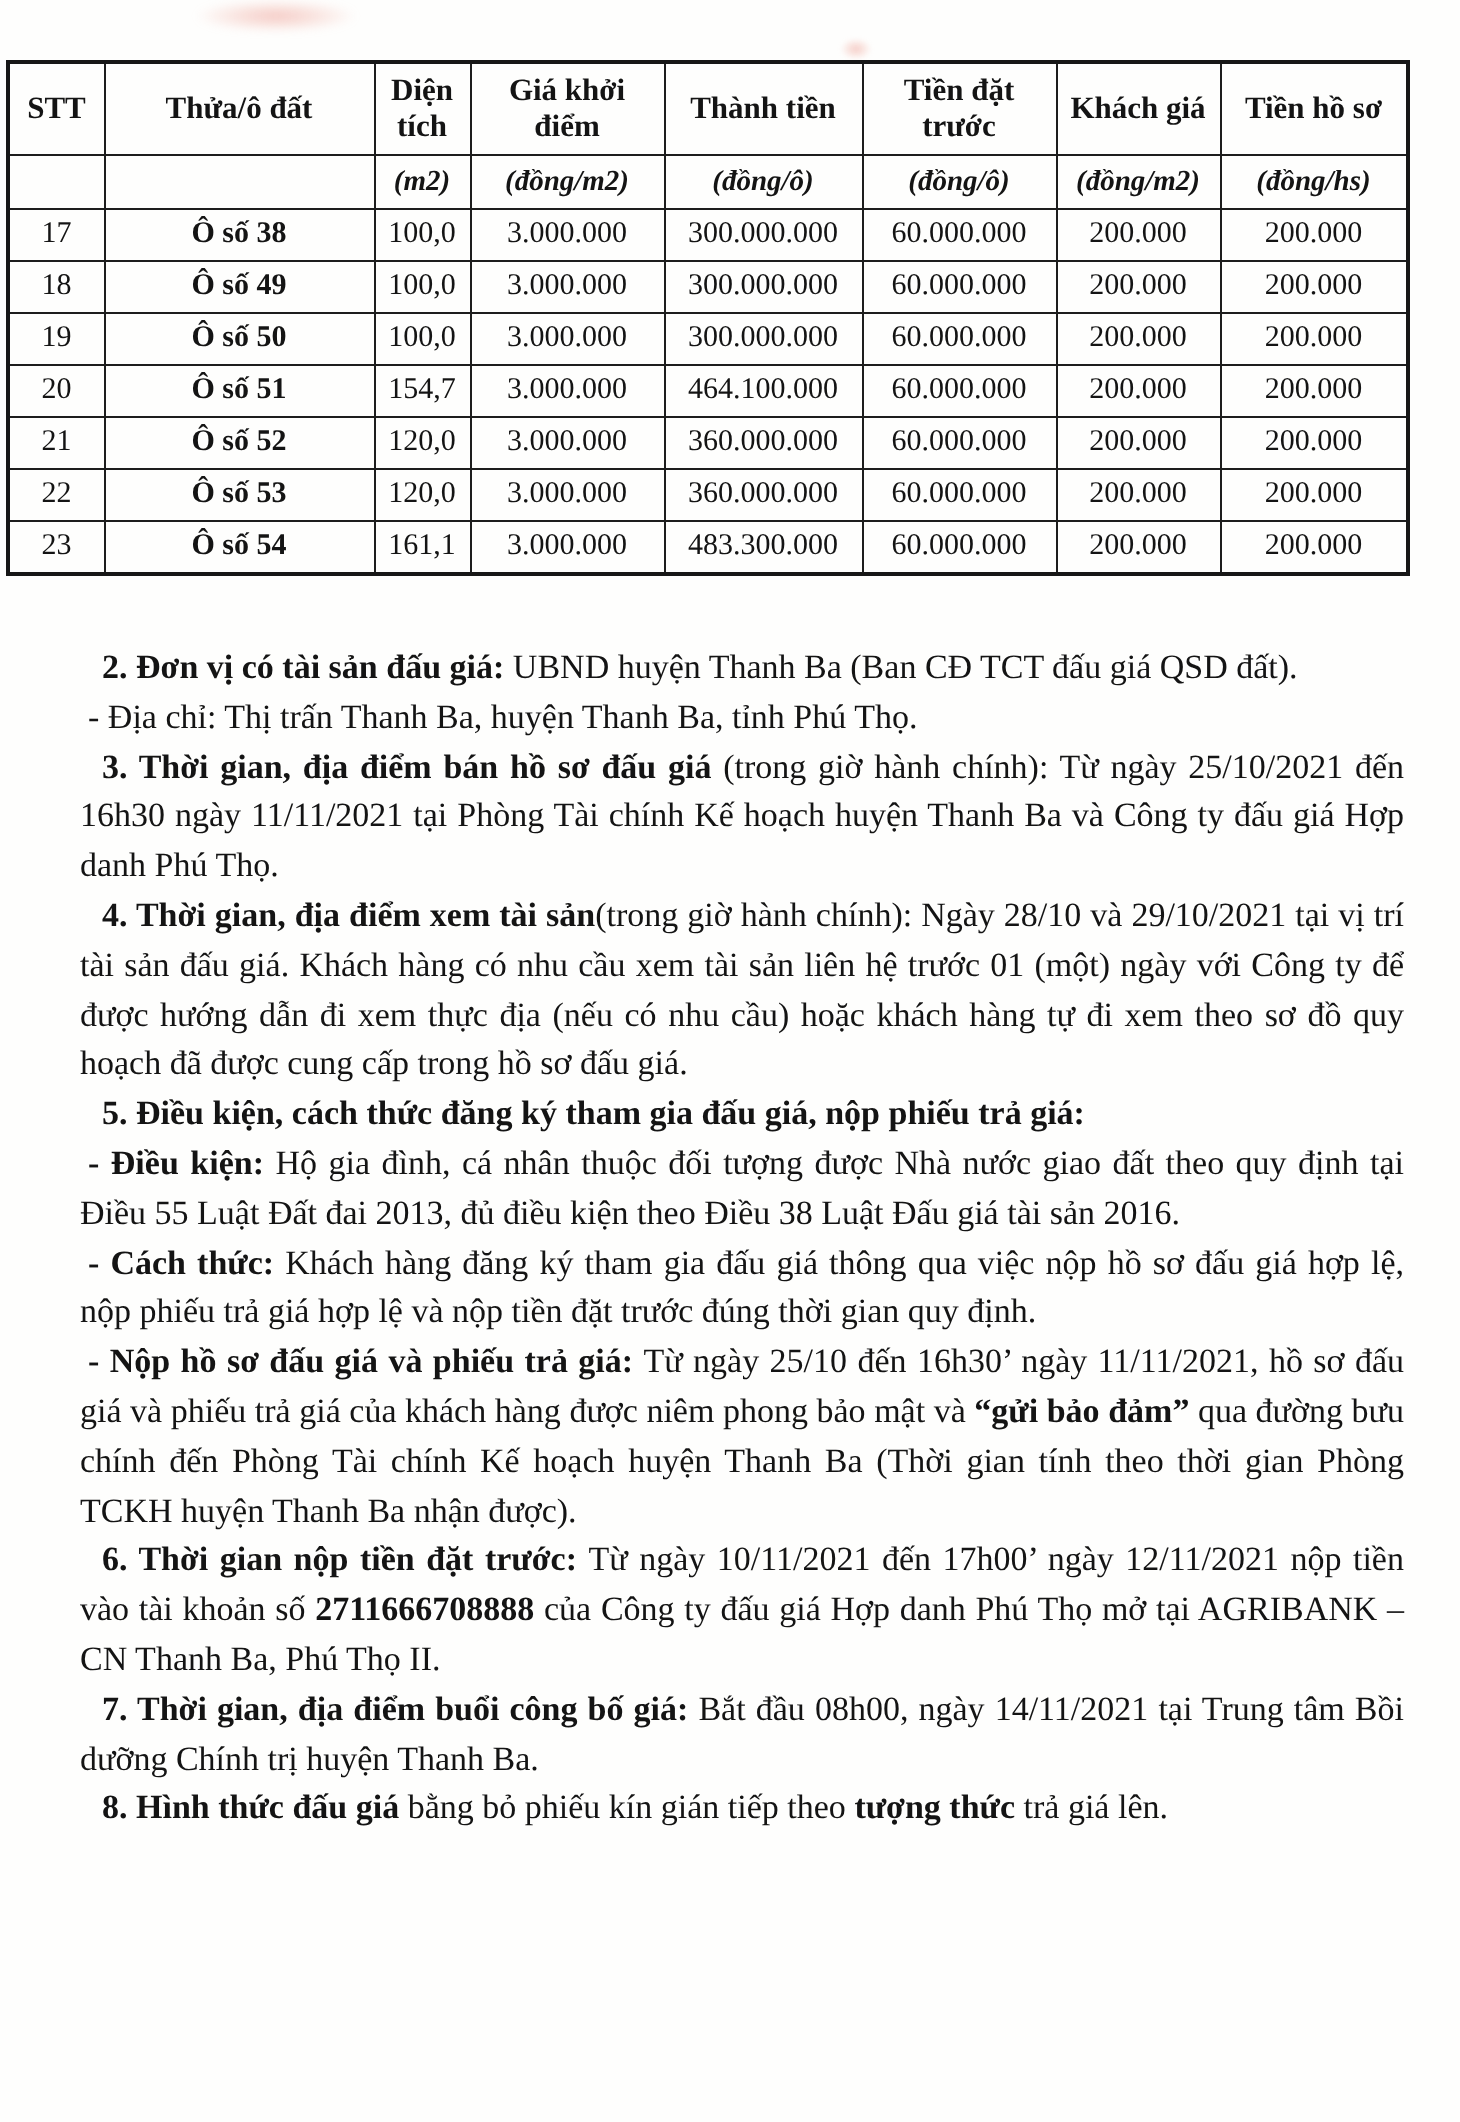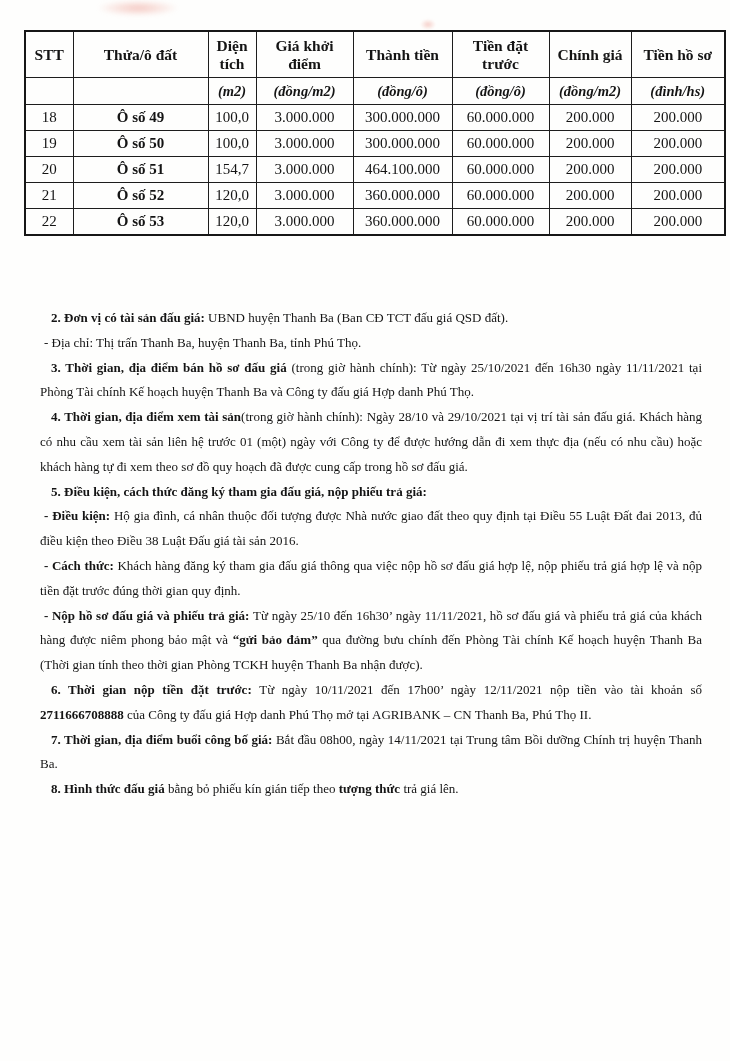--- a/index.html
+++ b/index.html
@@ -17,21 +17,21 @@
   .smudge{position:absolute;pointer-events:none;}
   .smudge-a{left:98px;top:0;width:80px;height:16px;
     background:radial-gradient(ellipse at center, rgba(238,160,148,.55), rgba(238,160,148,0) 72%);
     filter:blur(2px);}
   .smudge-b{left:420px;top:19px;width:16px;height:11px;
     background:radial-gradient(ellipse at center, rgba(238,160,148,.5), rgba(238,160,148,0) 70%);
     filter:blur(1px);}
 
   
   table.lot-table{
-    position:absolute;left:24px;top:30px;width:700px;
+    position:absolute;left:3px;top:30px;width:700px;
     border-collapse:collapse;table-layout:fixed;
     background:#fefefd;
   }
   table.lot-table col.c0{width:48px}
   table.lot-table col.c1{width:135px}
   table.lot-table col.c2{width:48px}
   table.lot-table col.c3{width:97px}
   table.lot-table col.c4{width:99px}
   table.lot-table col.c5{width:97px}
   table.lot-table col.c6{width:82px}
@@ -42,22 +42,22 @@
     padding:0 2px;overflow:hidden;white-space:nowrap;
   }
   table.lot-table{border:2.2px solid #171717;}
   tr.hdr-labels th{font-size:15.5px;font-weight:bold;height:45px;line-height:1.12;white-space:normal;}
   tr.hdr-units td{font-size:14.5px;font-weight:bold;font-style:italic;height:26px;}
   tr.data-row td{font-size:15px;height:25px;}
   tr.data-row td.lot{font-weight:bold;}
 
   
   .notice{
-    position:absolute;left:40px;top:306px;width:662px;
-    font-size:13px;line-height:24.8px;
+    position:absolute;left:40px;top:322px;width:662px;
+    font-size:17px;line-height:24.8px;
     text-align:justify;
   }
   .para{margin:0;}
   .p-num{text-indent:11px;}
   .p-dash{text-indent:4px;}
   .run-bold{font-weight:bold;}
   .run-italic{}
   .run-normal{font-weight:normal;font-style:normal;}
 </style>
 </head>
@@ -79,35 +79,45 @@
         <col class="c7">
     </colgroup>
     <thead>
       <tr class="hdr-labels">
           <th>STT</th>
           <th>Thửa/ô đất</th>
           <th>Diện tích</th>
           <th>Giá khởi điểm</th>
           <th>Thành tiền</th>
           <th>Tiền đặt trước</th>
-          <th>Chính giá</th>
+          <th>Khách giá</th>
           <th>Tiền hồ sơ</th>
         </tr>
       <tr class="hdr-units">
           <td></td>
           <td></td>
           <td>(m2)</td>
           <td>(đồng/m2)</td>
           <td>(đồng/ô)</td>
           <td>(đồng/ô)</td>
           <td>(đồng/m2)</td>
-          <td>(đình/hs)</td>
+          <td>(đồng/hs)</td>
         </tr>
     </thead>
     <tbody>
+        <tr class="data-row">
+          <td>17</td>
+          <td class="lot">Ô số 38</td>
+          <td>100,0</td>
+          <td>3.000.000</td>
+          <td>300.000.000</td>
+          <td>60.000.000</td>
+          <td>200.000</td>
+          <td>200.000</td>
+        </tr>
         <tr class="data-row">
           <td>18</td>
           <td class="lot">Ô số 49</td>
           <td>100,0</td>
           <td>3.000.000</td>
           <td>300.000.000</td>
           <td>60.000.000</td>
           <td>200.000</td>
           <td>200.000</td>
         </tr>
@@ -144,20 +154,30 @@
         <tr class="data-row">
           <td>22</td>
           <td class="lot">Ô số 53</td>
           <td>120,0</td>
           <td>3.000.000</td>
           <td>360.000.000</td>
           <td>60.000.000</td>
           <td>200.000</td>
           <td>200.000</td>
         </tr>
+        <tr class="data-row">
+          <td>23</td>
+          <td class="lot">Ô số 54</td>
+          <td>161,1</td>
+          <td>3.000.000</td>
+          <td>483.300.000</td>
+          <td>60.000.000</td>
+          <td>200.000</td>
+          <td>200.000</td>
+        </tr>
       </tbody>
   </table>
 
   <div class="notice">
       <p class="para p-num"><span class="run-bold">2. Đơn vị có tài sản đấu giá: </span><span class="run-normal">UBND huyện Thanh Ba (Ban CĐ TCT đấu giá QSD đất).</span></p>
       <p class="para p-dash"><span class="run-italic">- Địa chỉ: Thị trấn Thanh Ba, huyện Thanh Ba, tỉnh Phú Thọ.</span></p>
       <p class="para p-num"><span class="run-bold">3. Thời gian, địa điểm bán hồ sơ đấu giá </span><span class="run-italic">(trong giờ hành chính): </span><span class="run-normal">Từ ngày 25/10/2021 đến 16h30 ngày 11/11/2021 tại Phòng Tài chính Kế hoạch huyện Thanh Ba và Công ty đấu giá Hợp danh Phú Thọ.</span></p>
       <p class="para p-num"><span class="run-bold">4. Thời gian, địa điểm xem tài sản</span><span class="run-italic">(trong giờ hành chính): </span><span class="run-normal">Ngày 28/10 và 29/10/2021 tại vị trí tài sản đấu giá. Khách hàng có nhu cầu xem tài sản liên hệ trước 01 (một) ngày với Công ty để được hướng dẫn đi xem thực địa (nếu có nhu cầu) hoặc khách hàng tự đi xem theo sơ đồ quy hoạch đã được cung cấp trong hồ sơ đấu giá.</span></p>
       <p class="para p-num"><span class="run-bold">5. Điều kiện, cách thức đăng ký tham gia đấu giá, nộp phiếu trả giá:</span></p>
       <p class="para p-dash"><span class="run-bold">- Điều kiện: </span><span class="run-normal">Hộ gia đình, cá nhân thuộc đối tượng được Nhà nước giao đất theo quy định tại Điều 55 Luật Đất đai 2013, đủ điều kiện theo Điều 38 Luật Đấu giá tài sản 2016.</span></p>

